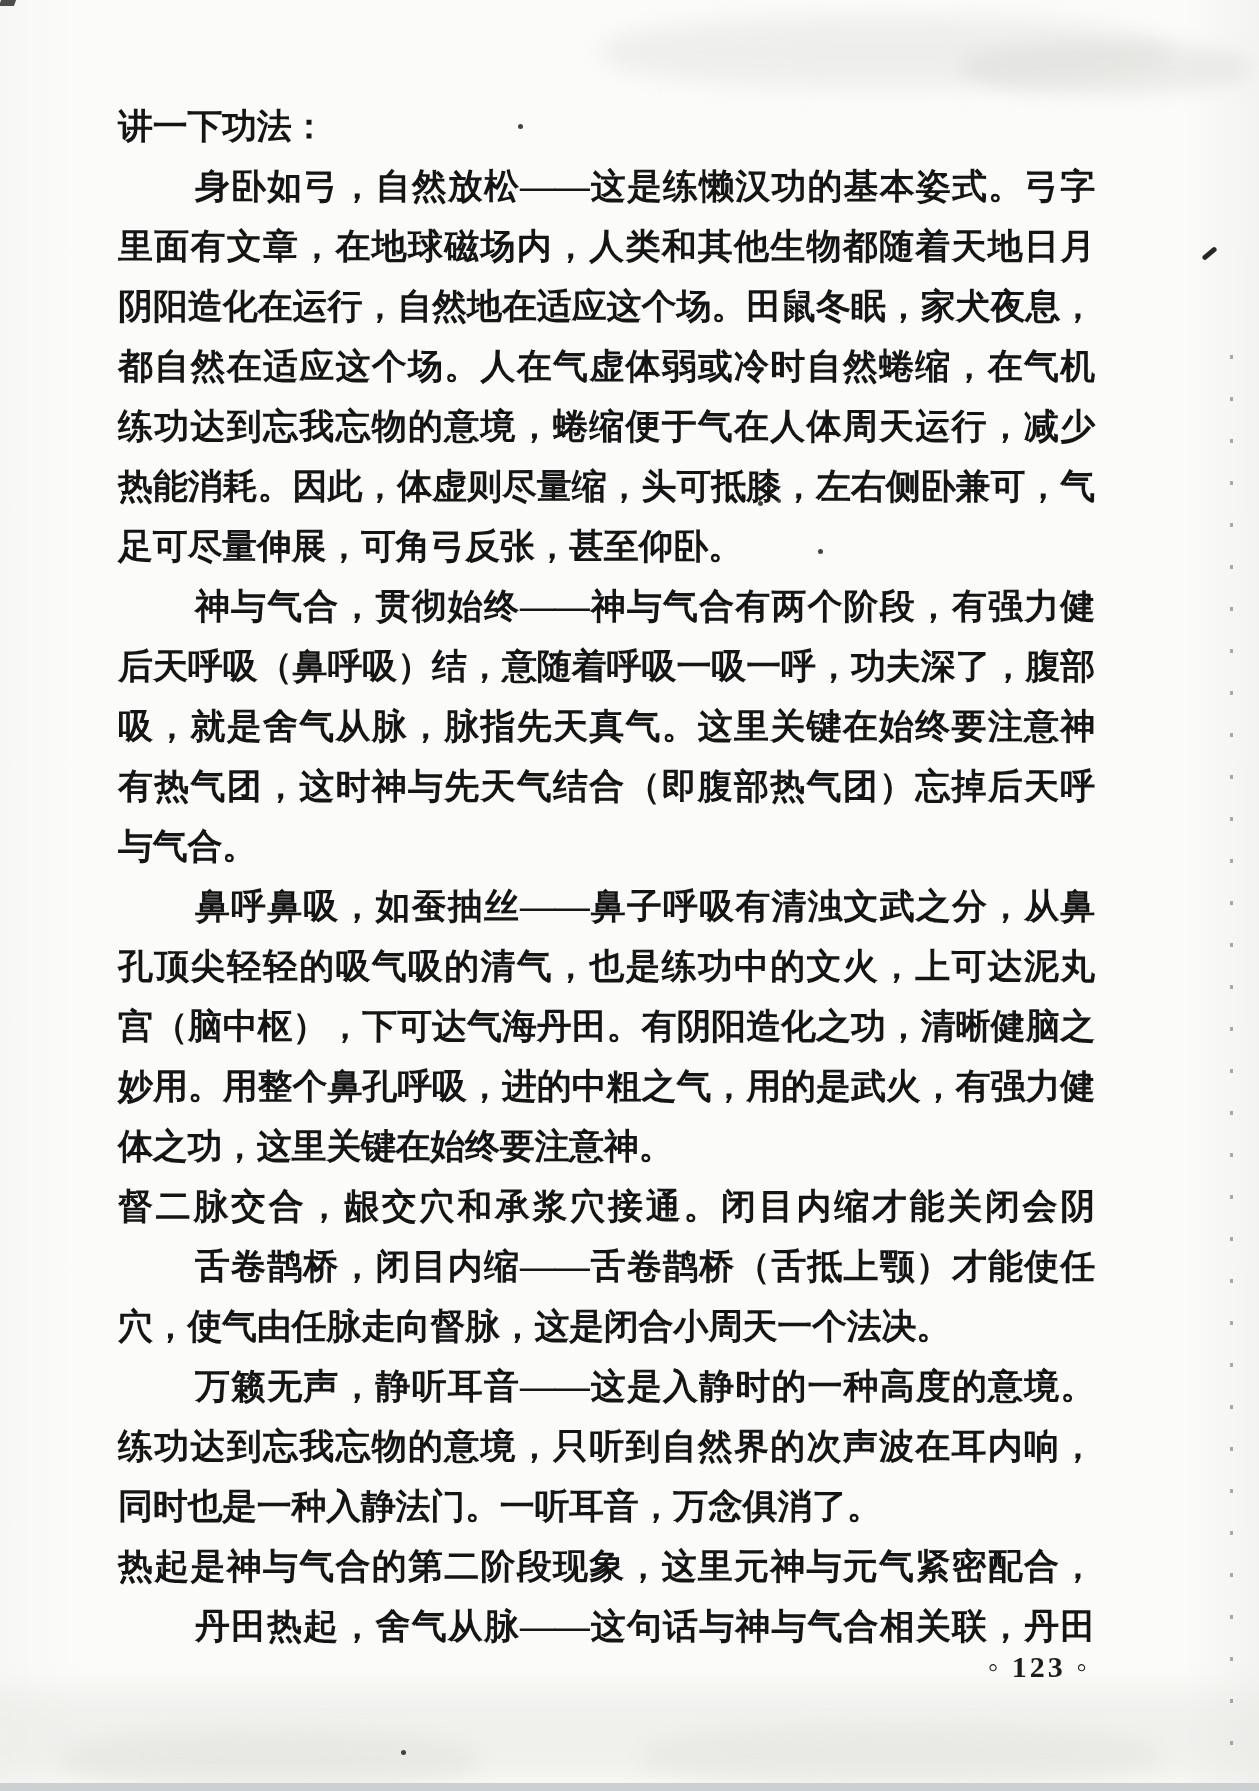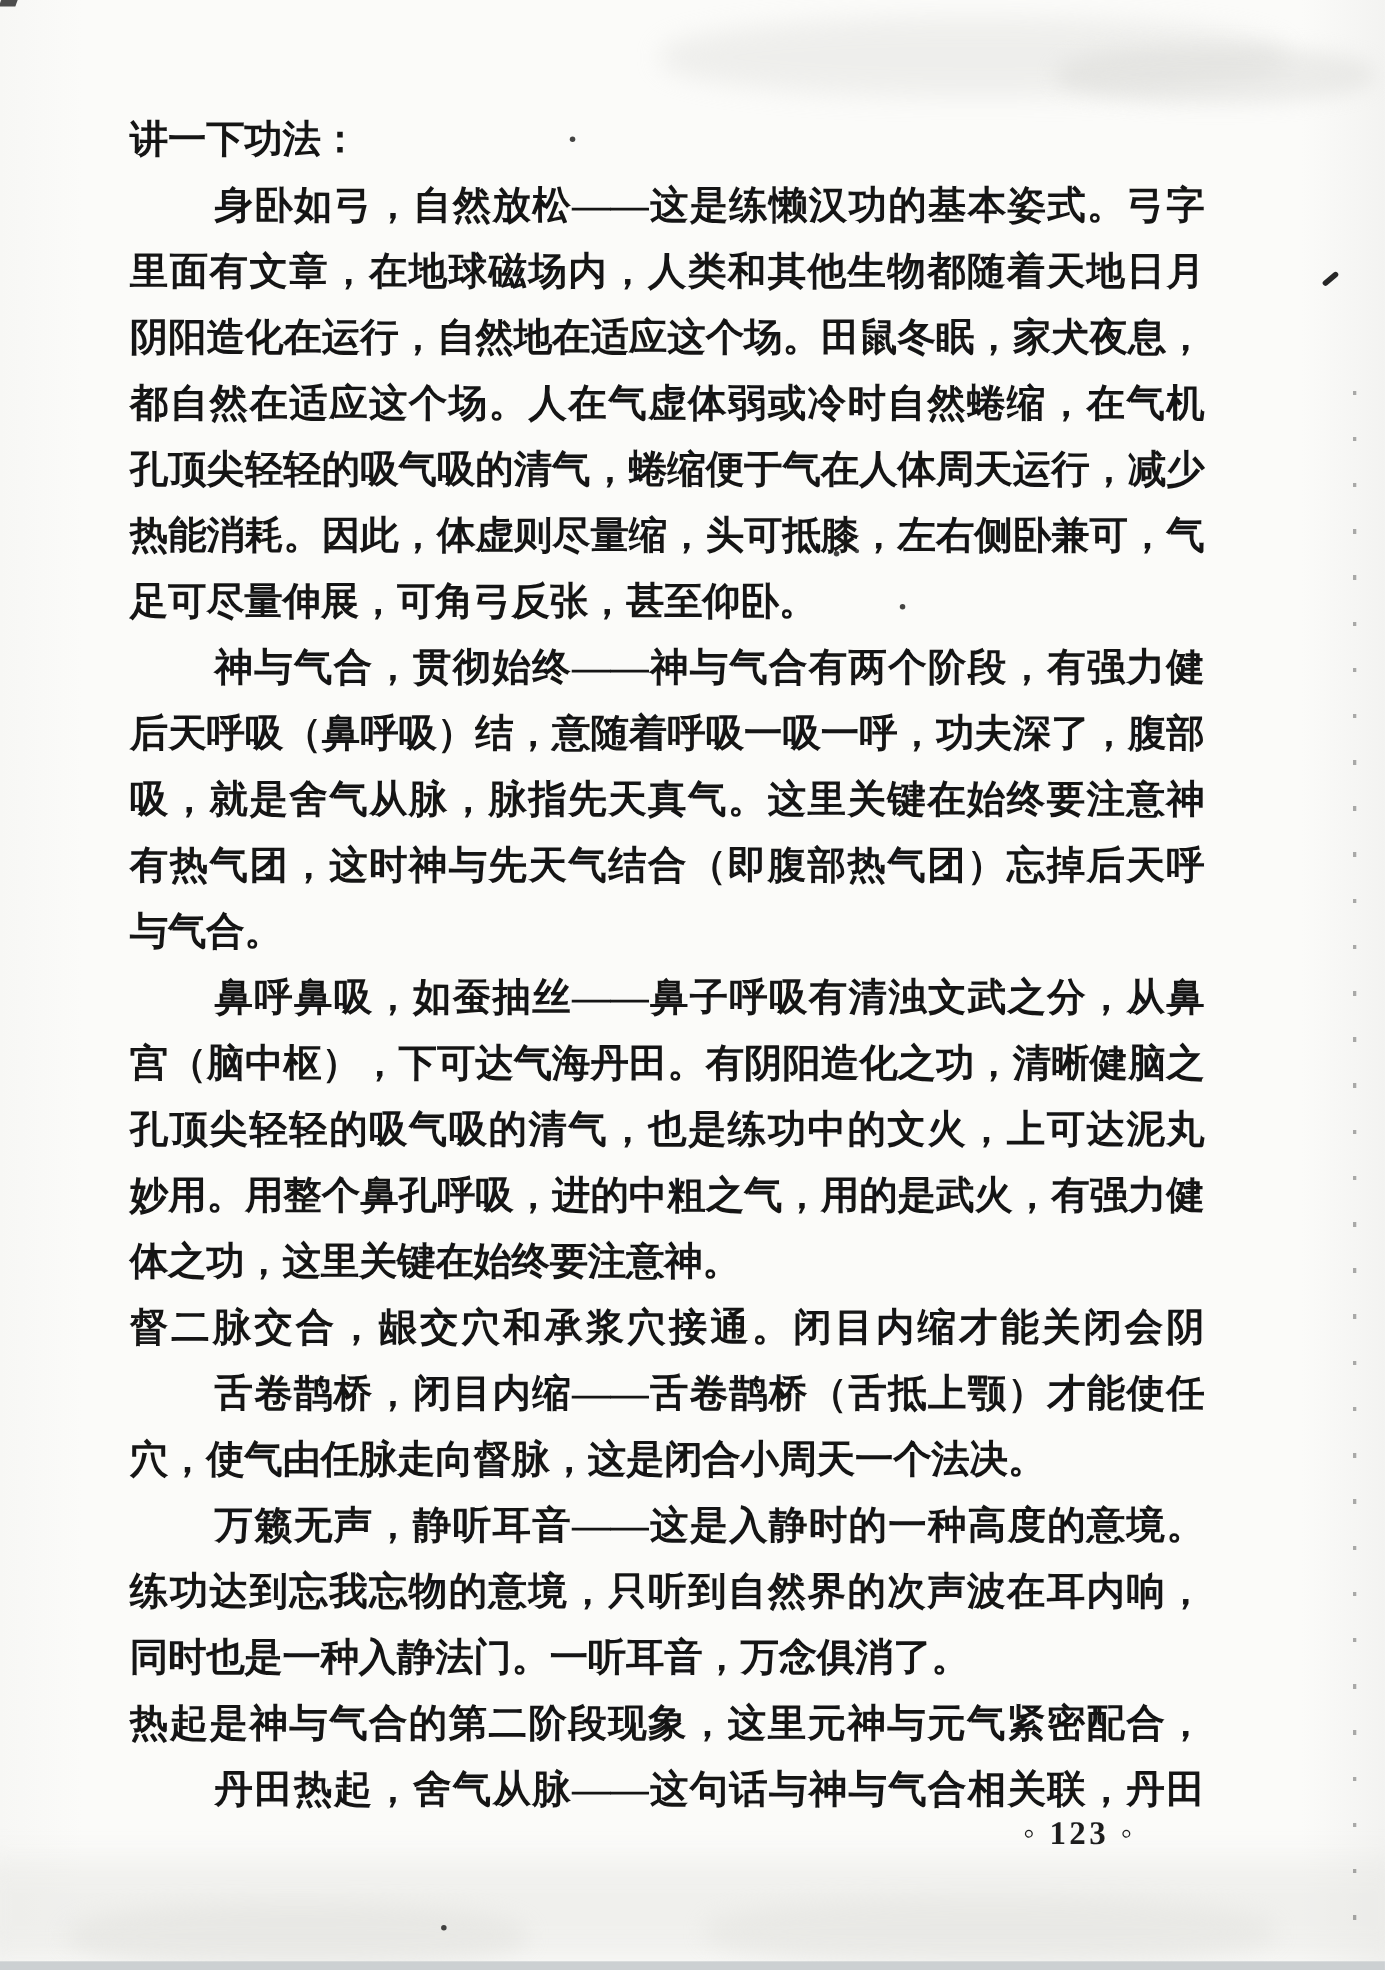--- a/index.html
+++ b/index.html
@@ -34,21 +34,21 @@
     text-align-last:left;
   }
   .line.ind{
     text-indent:77px;
   }
   
   .page-number{
     position:absolute;
     left:930px;top:1650px;
     width:160px;
-    text-align:left;
+    text-align:right;
     font-size:30px;
     letter-spacing:3px;
     font-weight:600;
     color:#1d1d1d;
   }
   
   .smudge{position:absolute;border-radius:45%;pointer-events:none;}
   .smudge-a{left:600px;top:16px;width:570px;height:72px;background:#dbdbd8;opacity:.38;filter:blur(11px);}
   .smudge-b{left:960px;top:42px;width:290px;height:52px;background:#d6d6d3;opacity:.40;filter:blur(9px);}
   .smudge-c{left:-20px;top:1690px;width:1300px;height:92px;background:#e2e2de;opacity:.42;filter:blur(13px);border-radius:0;}
@@ -94,31 +94,31 @@
   <div class="speck" style="left:818px;top:549px;width:5px;height:5px;"></div>
   <div class="speck" style="left:401px;top:1750px;width:5px;height:5px;"></div>
 
   <div class="text-block">
 
   <div class="line short">讲一下功法：</div>
       <div class="line ind">身卧如弓，自然放松——这是练懒汉功的基本姿式。弓字</div>
       <div class="line">里面有文章，在地球磁场内，人类和其他生物都随着天地日月</div>
       <div class="line">阴阳造化在运行，自然地在适应这个场。田鼠冬眠，家犬夜息，</div>
       <div class="line">都自然在适应这个场。人在气虚体弱或冷时自然蜷缩，在气机</div>
-      <div class="line">孔顶尖轻轻的吸气吸的清气，蜷缩便于气在人体周天运行，减少</div>
+      <div class="line">练功达到忘我忘物的意境，蜷缩便于气在人体周天运行，减少</div>
       <div class="line">热能消耗。因此，体虚则尽量缩，头可抵膝，左右侧卧兼可，气</div>
       <div class="line short">足可尽量伸展，可角弓反张，甚至仰卧。</div>
       <div class="line ind">神与气合，贯彻始终——神与气合有两个阶段，有强力健</div>
       <div class="line">后天呼吸（鼻呼吸）结，意随着呼吸一吸一呼，功夫深了，腹部</div>
       <div class="line">吸，就是舍气从脉，脉指先天真气。这里关键在始终要注意神</div>
       <div class="line">有热气团，这时神与先天气结合（即腹部热气团）忘掉后天呼</div>
       <div class="line short">与气合。</div>
       <div class="line ind">鼻呼鼻吸，如蚕抽丝——鼻子呼吸有清浊文武之分，从鼻</div>
+      <div class="line">孔顶尖轻轻的吸气吸的清气，也是练功中的文火，上可达泥丸</div>
       <div class="line">宫（脑中枢），下可达气海丹田。有阴阳造化之功，清晰健脑之</div>
-      <div class="line">孔顶尖轻轻的吸气吸的清气，也是练功中的文火，上可达泥丸</div>
       <div class="line">妙用。用整个鼻孔呼吸，进的中粗之气，用的是武火，有强力健</div>
       <div class="line short">体之功，这里关键在始终要注意神。</div>
       <div class="line">督二脉交合，龈交穴和承浆穴接通。闭目内缩才能关闭会阴</div>
       <div class="line ind">舌卷鹊桥，闭目内缩——舌卷鹊桥（舌抵上颚）才能使任</div>
       <div class="line short">穴，使气由任脉走向督脉，这是闭合小周天一个法决。</div>
       <div class="line ind">万籁无声，静听耳音——这是入静时的一种高度的意境。</div>
       <div class="line">练功达到忘我忘物的意境，只听到自然界的次声波在耳内响，</div>
       <div class="line short">同时也是一种入静法门。一听耳音，万念俱消了。</div>
       <div class="line">热起是神与气合的第二阶段现象，这里元神与元气紧密配合，</div>
       <div class="line ind">丹田热起，舍气从脉——这句话与神与气合相关联，丹田</div>

